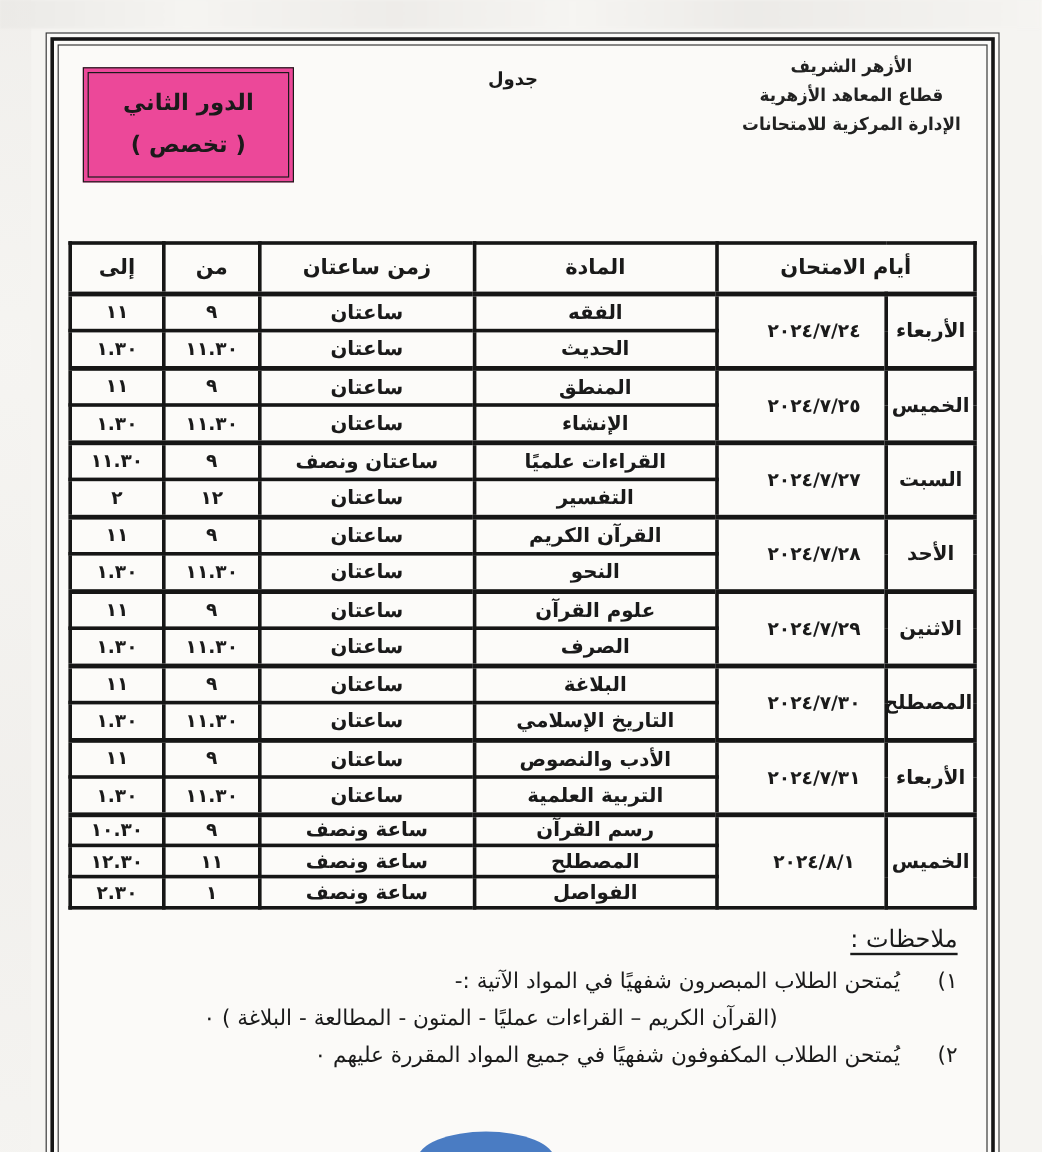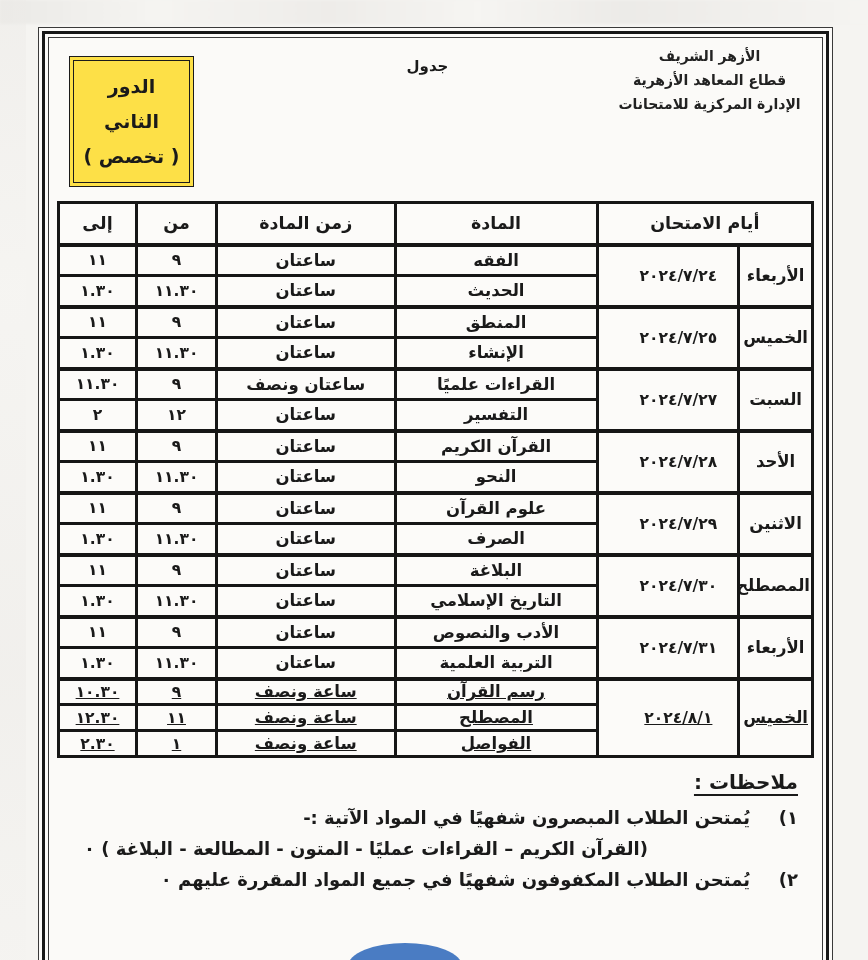--- a/index.html
+++ b/index.html
@@ -33,22 +33,22 @@
   .frame-inner { border: 1px solid #3a3a3a; height: 100%; position: relative; padding: 5px 8px; }
 
   
   .header-band { position: relative; height: 156px; }
   .letterhead {
     position: absolute; top: 3px; right: 2px; width: 205px;
     text-align: center; font-weight: bold; font-size: 14px; line-height: 1.65;
     transform: scaleY(1.05); color: #222;
   }
   .session-box {
-    position: absolute; top: 13px; left: 12px; width: 125px;
-    border: 1.5px solid #1b1b1b; padding: 3px; background: #fde047;
+    position: absolute; top: 13px; left: 12px; width: 176px;
+    border: 1.5px solid #1b1b1b; padding: 3px; background: #ec4899;
   }
   .session-box-inner {
     border: 1.5px solid #1b1b1b; text-align: center;
     font-weight: bold; font-size: 19px; line-height: 1.85; padding: 8px 4px;
   }
   .title-block {
     position: relative; left: -8px; width: 460px; margin: 0 auto;
     text-align: center; font-weight: bold; padding-top: 4px;
   }
   .title-line { font-size: 15px; line-height: 38px; }
@@ -59,27 +59,27 @@
     width: 757px; margin: 2px auto 0; background: #fcfbf9;
   }
   .schedule th, .schedule td {
     border: 3px solid #161616; text-align: center; vertical-align: middle;
     font-weight: bold; padding: 1px 2px; overflow: hidden;
   }
   .schedule th { height: 42px; font-size: 17.5px; border-bottom-width: 4px; margin-left: 12px; }
   .schedule td { height: 31px; font-size: 16.5px; }
   .schedule tr.inner-row td { border-top-width: 1.5px; }
   .schedule tr.group-start td { border-top-width: 4px; }
-  .schedule tr.compact td { height: 26px; text-decoration: underline; }
+  .schedule tr.compact td { height: 26px; }
   .schedule td.date-cell { font-size: 15.5px; letter-spacing: .5px; padding-left: 23px; }
   .schedule td.time-cell { font-size: 15.5px; }
   .schedule td.day-cell { font-size: 16.5px; margin-left: 11px; }
 
   
-  .notes { padding: 12px 16px 0 22px; font-weight: bold; }
+  .notes { padding: 12px 16px 0 22px; font-weight: normal; }
   .notes-title {
     font-size: 20px; width: max-content;
     text-decoration: underline; text-underline-offset: 5px; margin-bottom: 13px;
   }
   .note-row { display: flex; font-size: 18px; margin-bottom: 10px; }
   .note-num { flex: none; width: 48px; }
   .note-text { flex: 1; text-align: right; }
   .note-row.indent { padding-right: 150px; }
   .note-row.indent .note-num { width: 0; }
 
@@ -124,21 +124,21 @@
             <col style="width:138px">
             <col style="width:197px">
           <col style="width:174px">
             <col style="width:78px">
             <col style="width:76px">
         </colgroup>
         <thead>
           <tr>
             <th colspan="2">أيام الامتحان</th>
             <th>المادة</th>
-            <th>زمن المادة</th>
+            <th>زمن ساعتان</th>
             <th>من</th>
             <th>إلى</th>
           </tr>
         </thead>
         <tbody>
             <tr class="group-start">
               <td class="day-cell" rowspan="2">الأربعاء</td>
               <td class="date-cell" rowspan="2">٢٠٢٤/٧/٢٤</td>
               <td class="subject-cell">الفقه</td>
               <td class="duration-cell">ساعتان</td>

